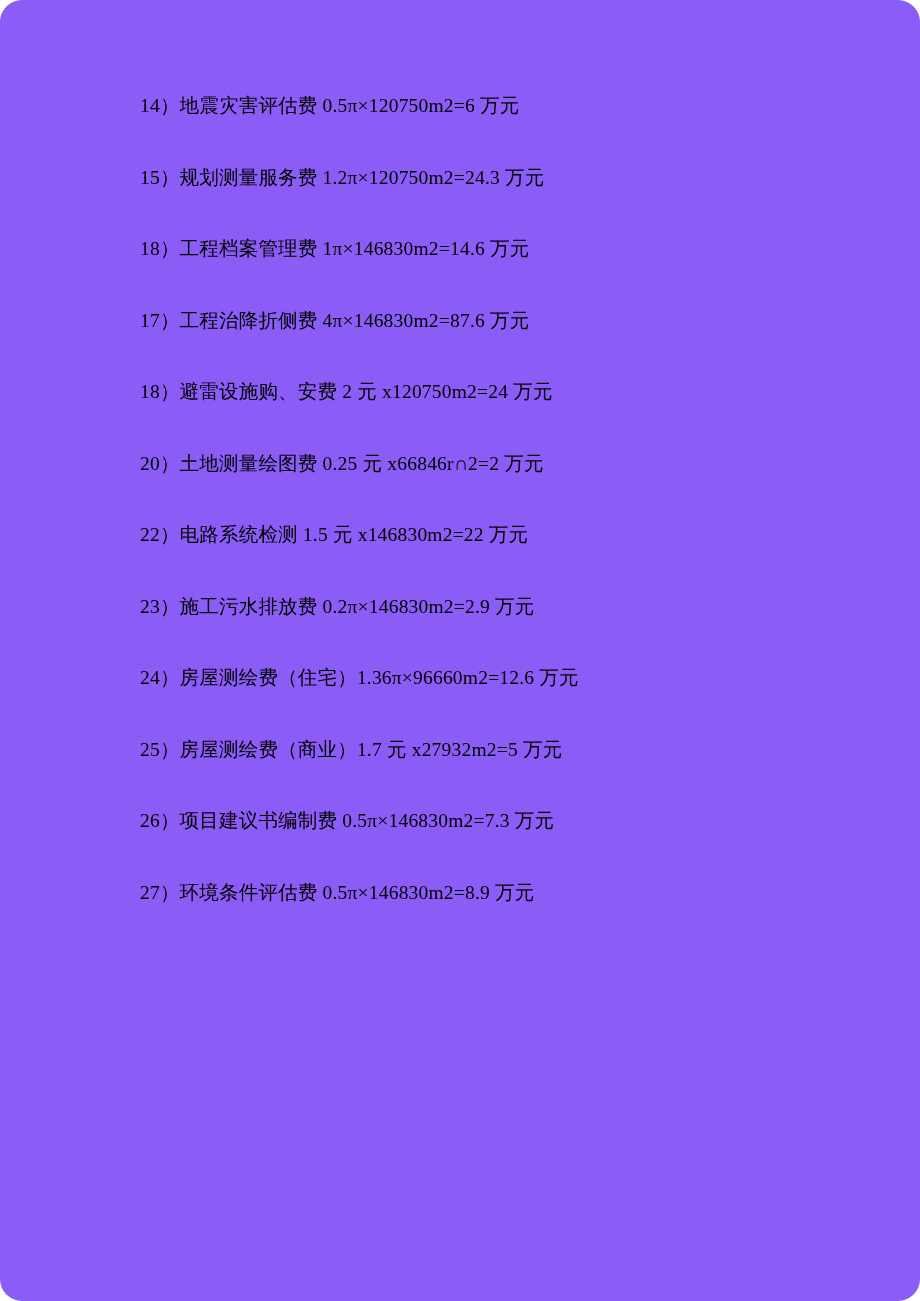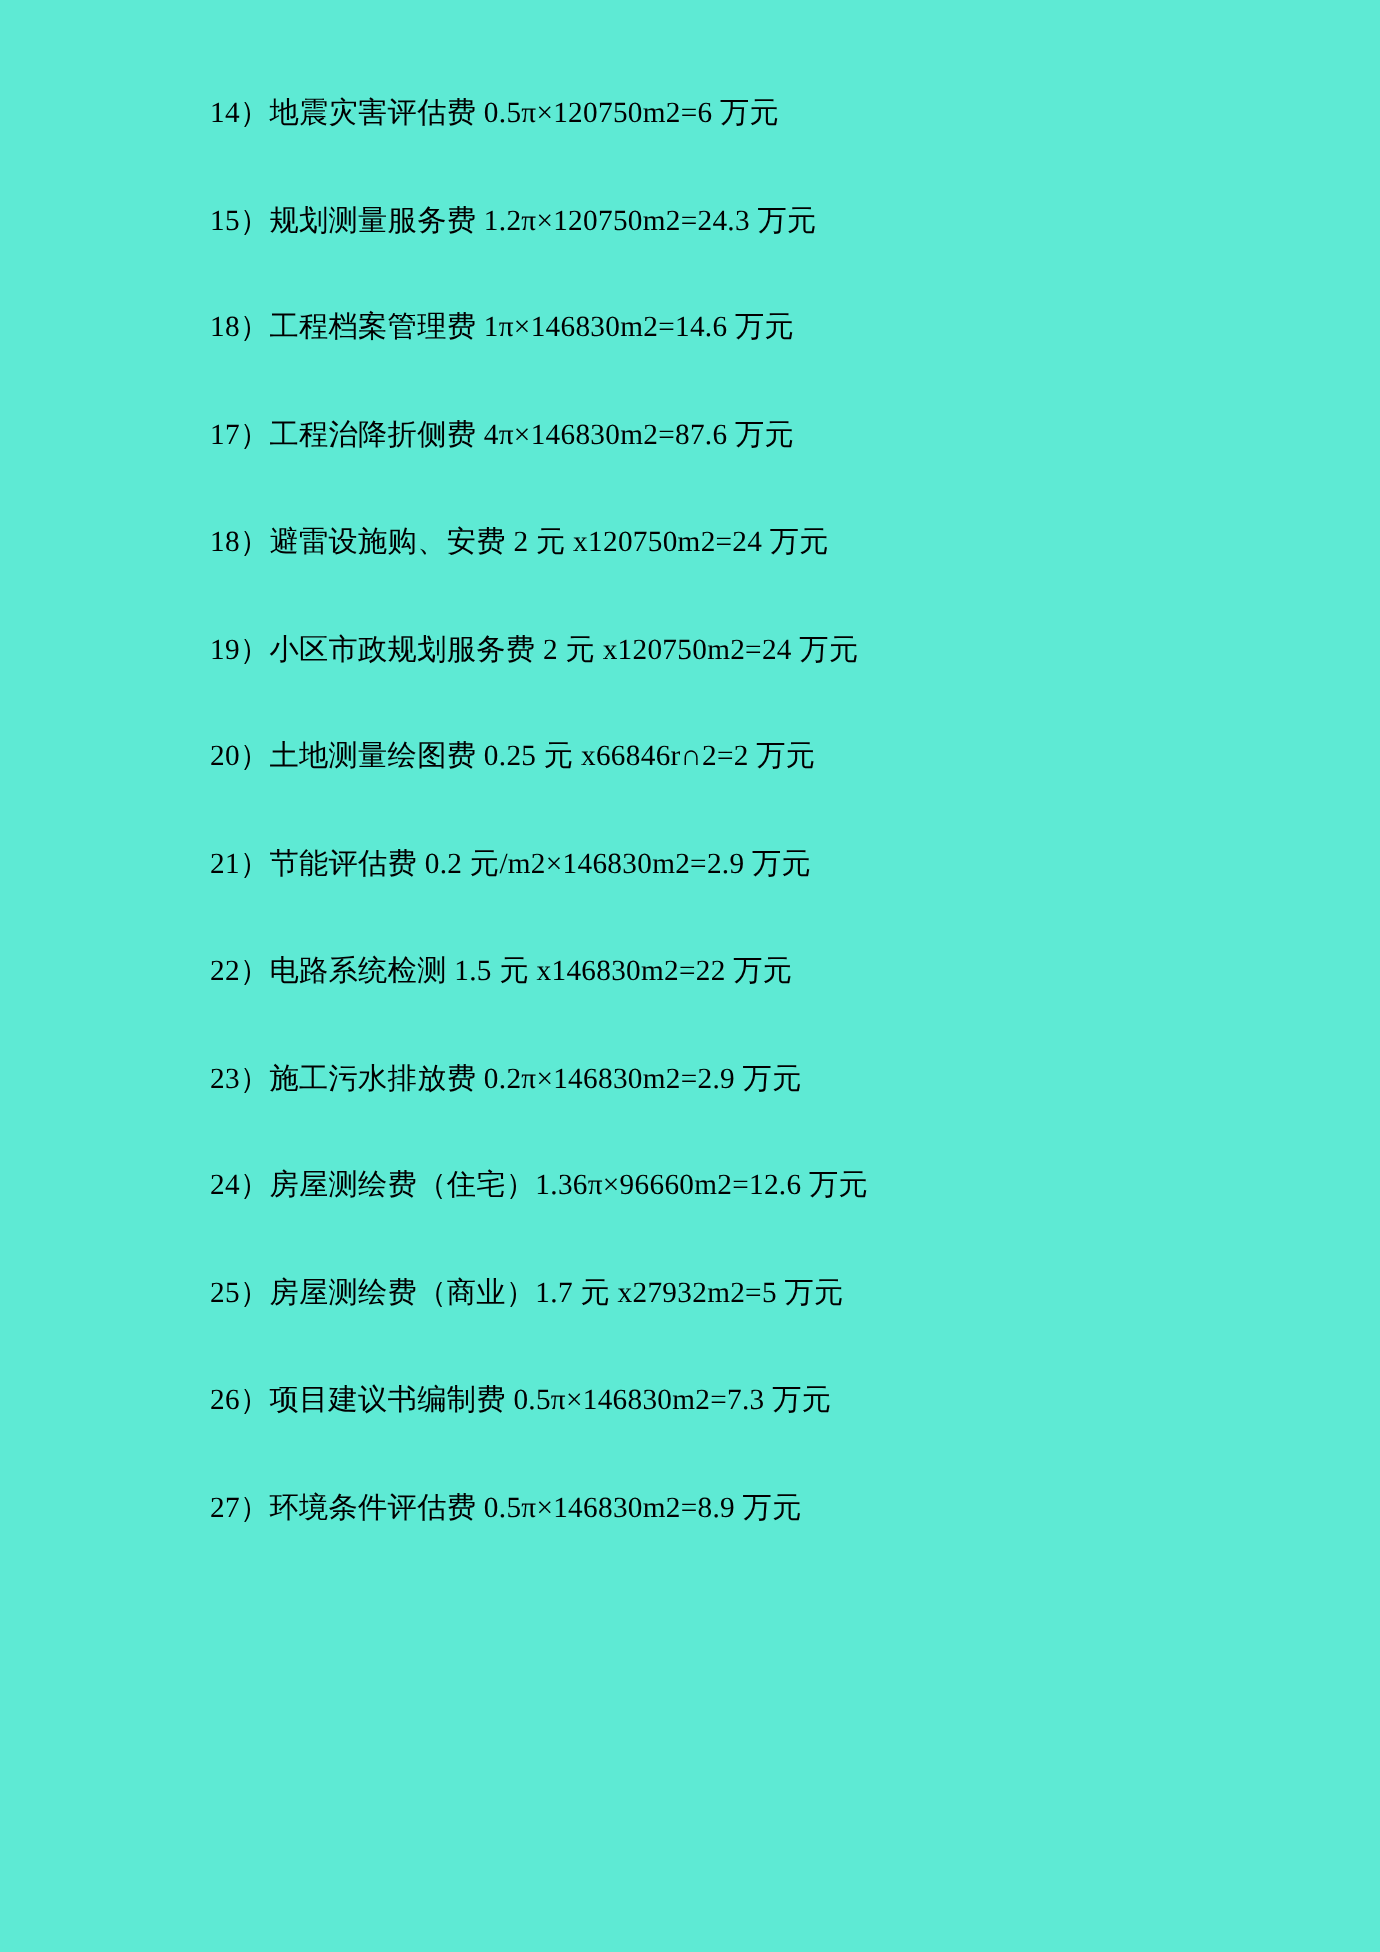--- a/index.html
+++ b/index.html
@@ -11,23 +11,24 @@
     width: 920px;
     height: 1301px;
     font-family: "Liberation Serif", "DejaVu Serif", serif;
     color: #000000;
     overflow: hidden;
   }
   .page {
     position: relative;
     width: 920px;
     height: 1301px;
-    background: #5eead4;
+    background: #8b5cf6;
     box-sizing: border-box;
-    padding: 66px 120px 40px 140px;
+    padding: 96px 120px 40px 140px;
+    border-radius: 22px;
   }
   .doc-lines {
     display: block;
   }
   .doc-line {
     font-size: 19.5px;
     line-height: 1.0;
     letter-spacing: 0.2px;
     margin: 0 0 52px 0;
     white-space: nowrap;
@@ -41,23 +42,21 @@
 </head>
 <body>
 
 <div class="page">
   <div class="doc-lines">
     <p class="doc-line">14）地震灾害评估费 0.5π×120750m2=6 万元</p>
     <p class="doc-line">15）规划测量服务费 1.2π×120750m2=24.3 万元</p>
     <p class="doc-line">18）工程档案管理费 1π×146830m2=14.6 万元</p>
     <p class="doc-line">17）工程治降折侧费 4π×146830m2=87.6 万元</p>
     <p class="doc-line">18）避雷设施购、安费 2 元 x120750m2=24 万元</p>
-    <p class="doc-line">19）小区市政规划服务费 2 元 x120750m2=24 万元</p>
     <p class="doc-line">20）土地测量绘图费 0.25 元 x66846r∩2=2 万元</p>
-    <p class="doc-line">21）节能评估费 0.2 元/m2×146830m2=2.9 万元</p>
     <p class="doc-line">22）电路系统检测 1.5 元 x146830m2=22 万元</p>
     <p class="doc-line">23）施工污水排放费 0.2π×146830m2=2.9 万元</p>
     <p class="doc-line">24）房屋测绘费（住宅）1.36π×96660m2=12.6 万元</p>
     <p class="doc-line">25）房屋测绘费（商业）1.7 元 x27932m2=5 万元</p>
     <p class="doc-line">26）项目建议书编制费 0.5π×146830m2=7.3 万元</p>
     <p class="doc-line">27）环境条件评估费 0.5π×146830m2=8.9 万元</p>
   </div>
 </div>
 
 </body></html>

